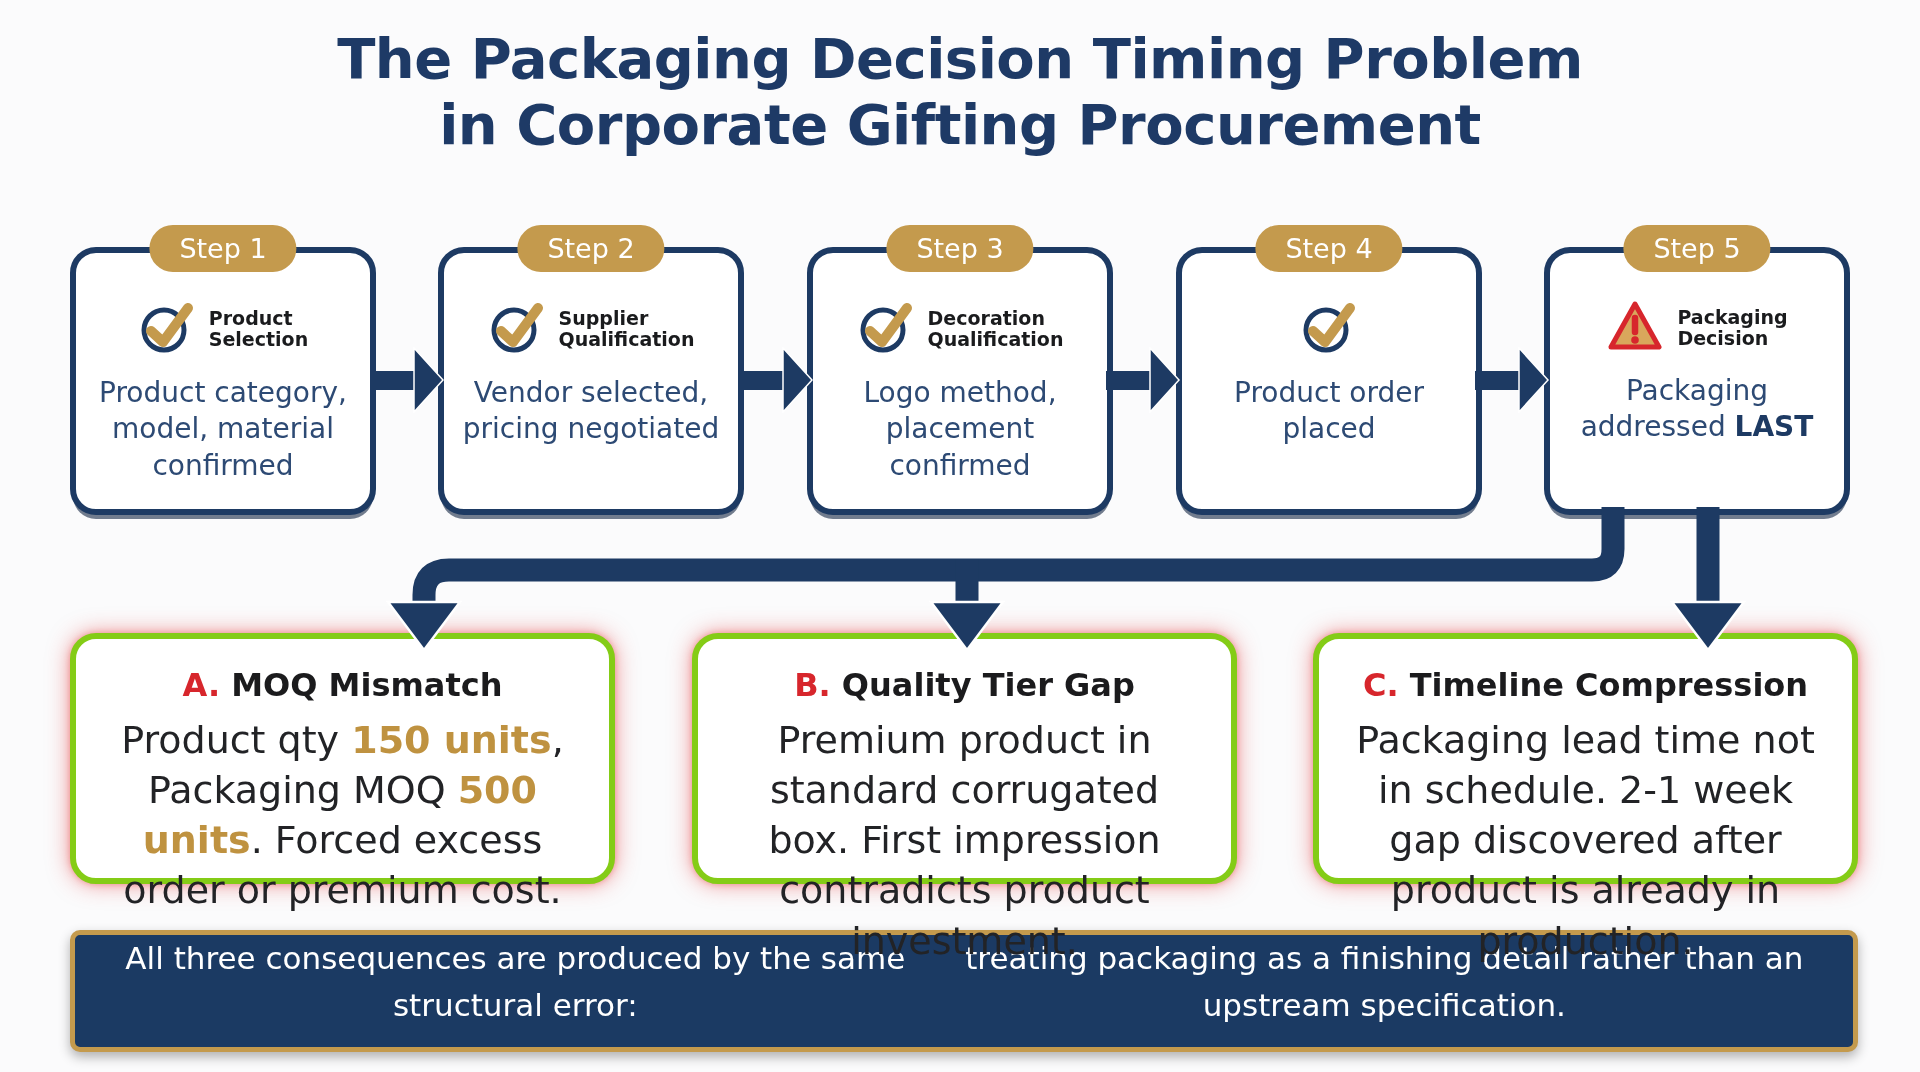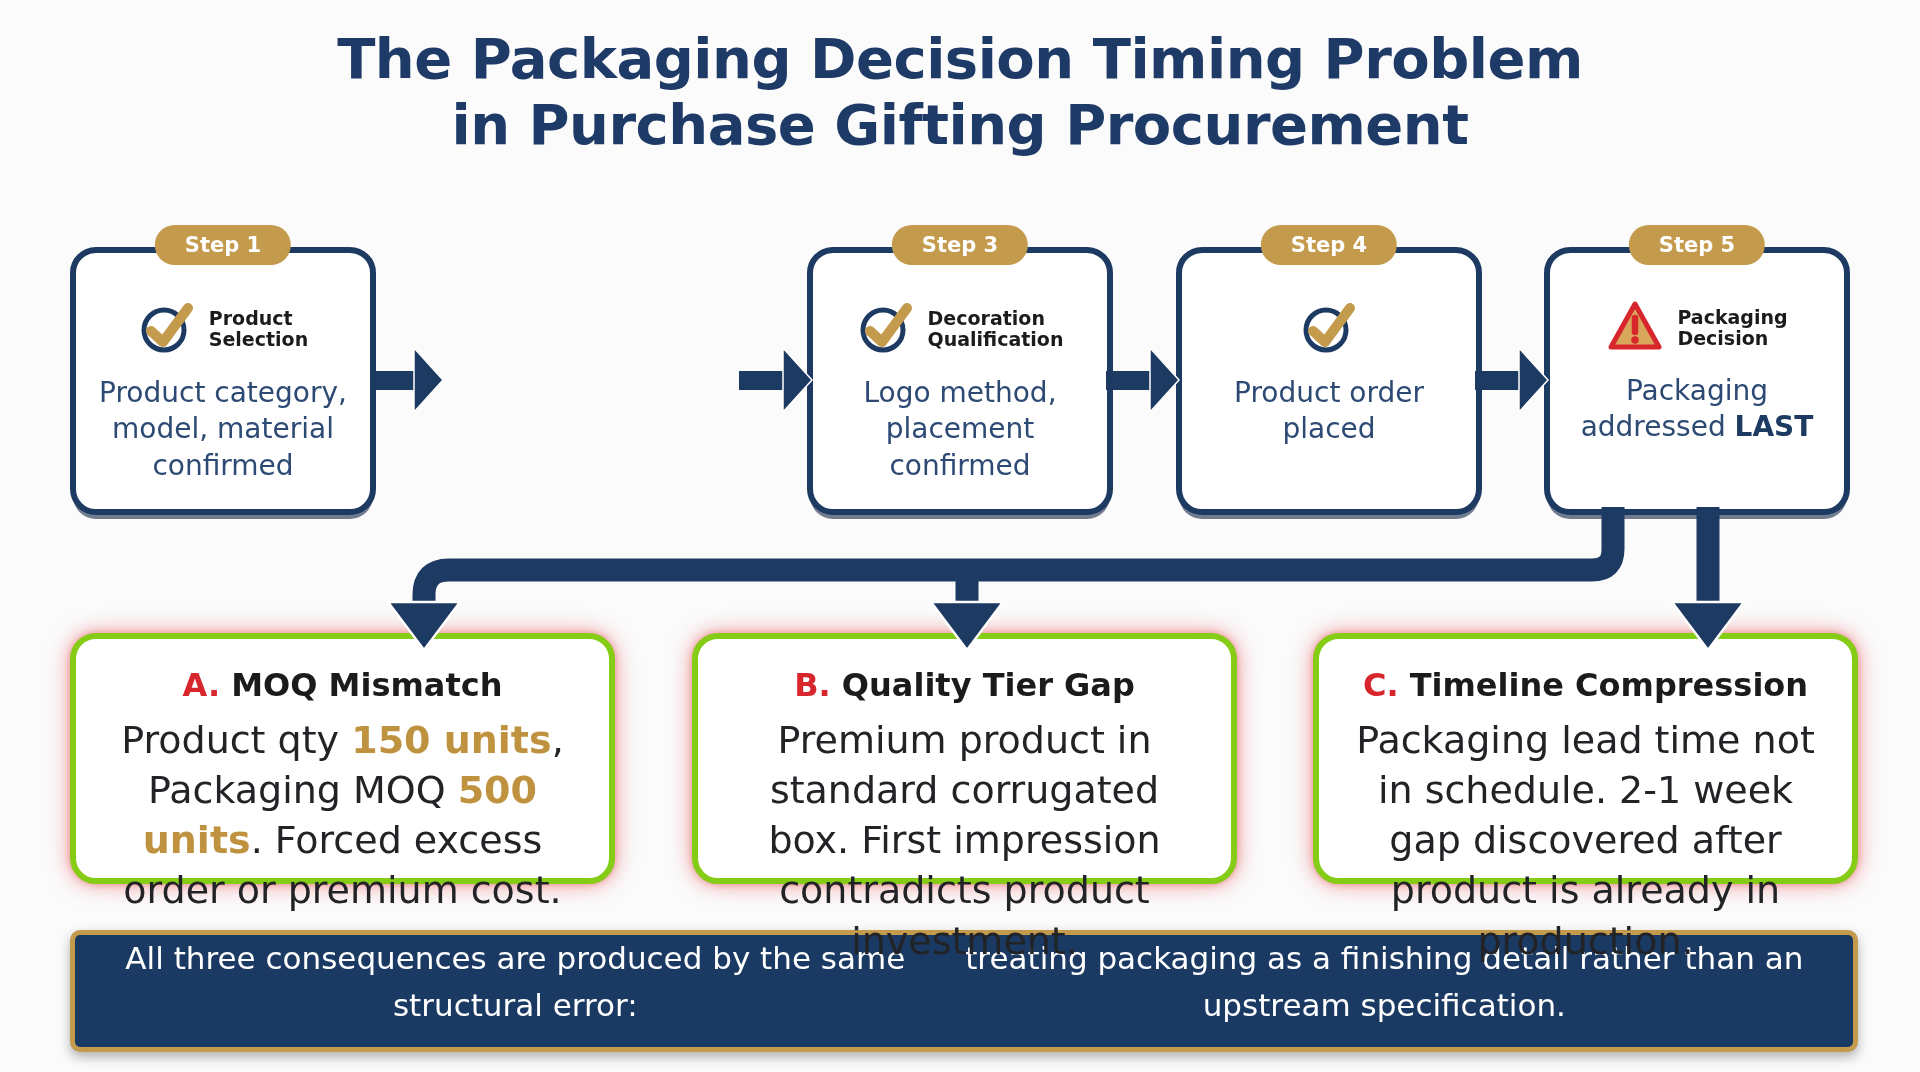--- a/index.html
+++ b/index.html
@@ -8,21 +8,21 @@
 
   
   .title{position:absolute;top:26px;left:0;width:100%;text-align:center;
          color:#1e3a66;font-weight:bold;font-size:56px;line-height:1.17;letter-spacing:-0.5px;}
 
   
   .step-box{position:absolute;top:247px;width:306px;height:268px;background:#ffffff;
             border:6px solid #1d3a63;border-radius:26px;box-sizing:border-box;
             box-shadow:0 7px 0 -3px rgba(21,40,68,.6);z-index:2;}
   .badge{position:absolute;top:-28px;left:50%;transform:translateX(-50%);
-         background:#c49a4d;color:#ffffff;font-weight:bold;font-size:21px;
+         background:#c49a4d;color:#ffffff;font-weight:normal;font-size:27px;
          padding:8px 30px;border-radius:30px;white-space:nowrap;z-index:3;}
   .step-head{display:flex;align-items:center;justify-content:center;gap:13px;margin-top:46px;}
   .step-title{font-size:19px;font-weight:bold;color:#1a1b1d;line-height:1.13;text-align:left;}
   .step-desc{margin-top:16px;padding:0 18px;text-align:center;font-size:28px;
              color:#2d4a74;line-height:1.3;}
   .seg-bold-navy{font-weight:bold;color:#1d3a63;}
   .seg-gold{font-weight:bold;color:#bf9240;}
 
   
   .h-arrow{position:absolute;top:347px;width:74px;height:66px;z-index:4;}
@@ -45,40 +45,56 @@
           display:flex;justify-content:center;
           text-align:center;color:#ffffff;font-size:31px;line-height:1.5;padding-left:40px;}
 </style>
 </head>
 <body>
 
 <div class="canvas">
 
   <div class="title">
     <div>The Packaging Decision Timing Problem</div>
-    <div>in Purchase Gifting Procurement</div>
+    <div>in Corporate Gifting Procurement</div>
   </div>
 
   <div class="step-box" style="left:70px">
     <div class="badge">Step 1</div>
     <div class="step-head">
       <span>
         <svg width="58" height="56" viewBox="0 0 58 56">
             <circle cx="26" cy="31" r="20" fill="none" stroke="#1d3a63" stroke-width="5"></circle>
             <path d="M13 32 L25 43 L50 9" fill="none" stroke="#c49a4d" stroke-width="10" stroke-linecap="round" stroke-linejoin="round"></path>
           </svg>
       </span>
       <span class="step-title">
         <span>Product</span><br>
         <span>Selection</span>
       </span>
     </div>
     <div class="step-desc"><span>Product category, model, material confirmed</span></div>
   </div>
 
+  <div class="step-box" style="left:438px">
+    <div class="badge">Step 2</div>
+    <div class="step-head">
+      <span>
+        <svg width="58" height="56" viewBox="0 0 58 56">
+            <circle cx="26" cy="31" r="20" fill="none" stroke="#1d3a63" stroke-width="5"></circle>
+            <path d="M13 32 L25 43 L50 9" fill="none" stroke="#c49a4d" stroke-width="10" stroke-linecap="round" stroke-linejoin="round"></path>
+          </svg>
+      </span>
+      <span class="step-title">
+        <span>Supplier</span><br>
+        <span>Qualification</span>
+      </span>
+    </div>
+    <div class="step-desc"><span>Vendor selected, pricing negotiated</span></div>
+  </div>
 
   <div class="step-box" style="left:807px">
     <div class="badge">Step 3</div>
     <div class="step-head">
       <span>
         <svg width="58" height="56" viewBox="0 0 58 56">
             <circle cx="26" cy="31" r="20" fill="none" stroke="#1d3a63" stroke-width="5"></circle>
             <path d="M13 32 L25 43 L50 9" fill="none" stroke="#c49a4d" stroke-width="10" stroke-linecap="round" stroke-linejoin="round"></path>
           </svg>
       </span>

